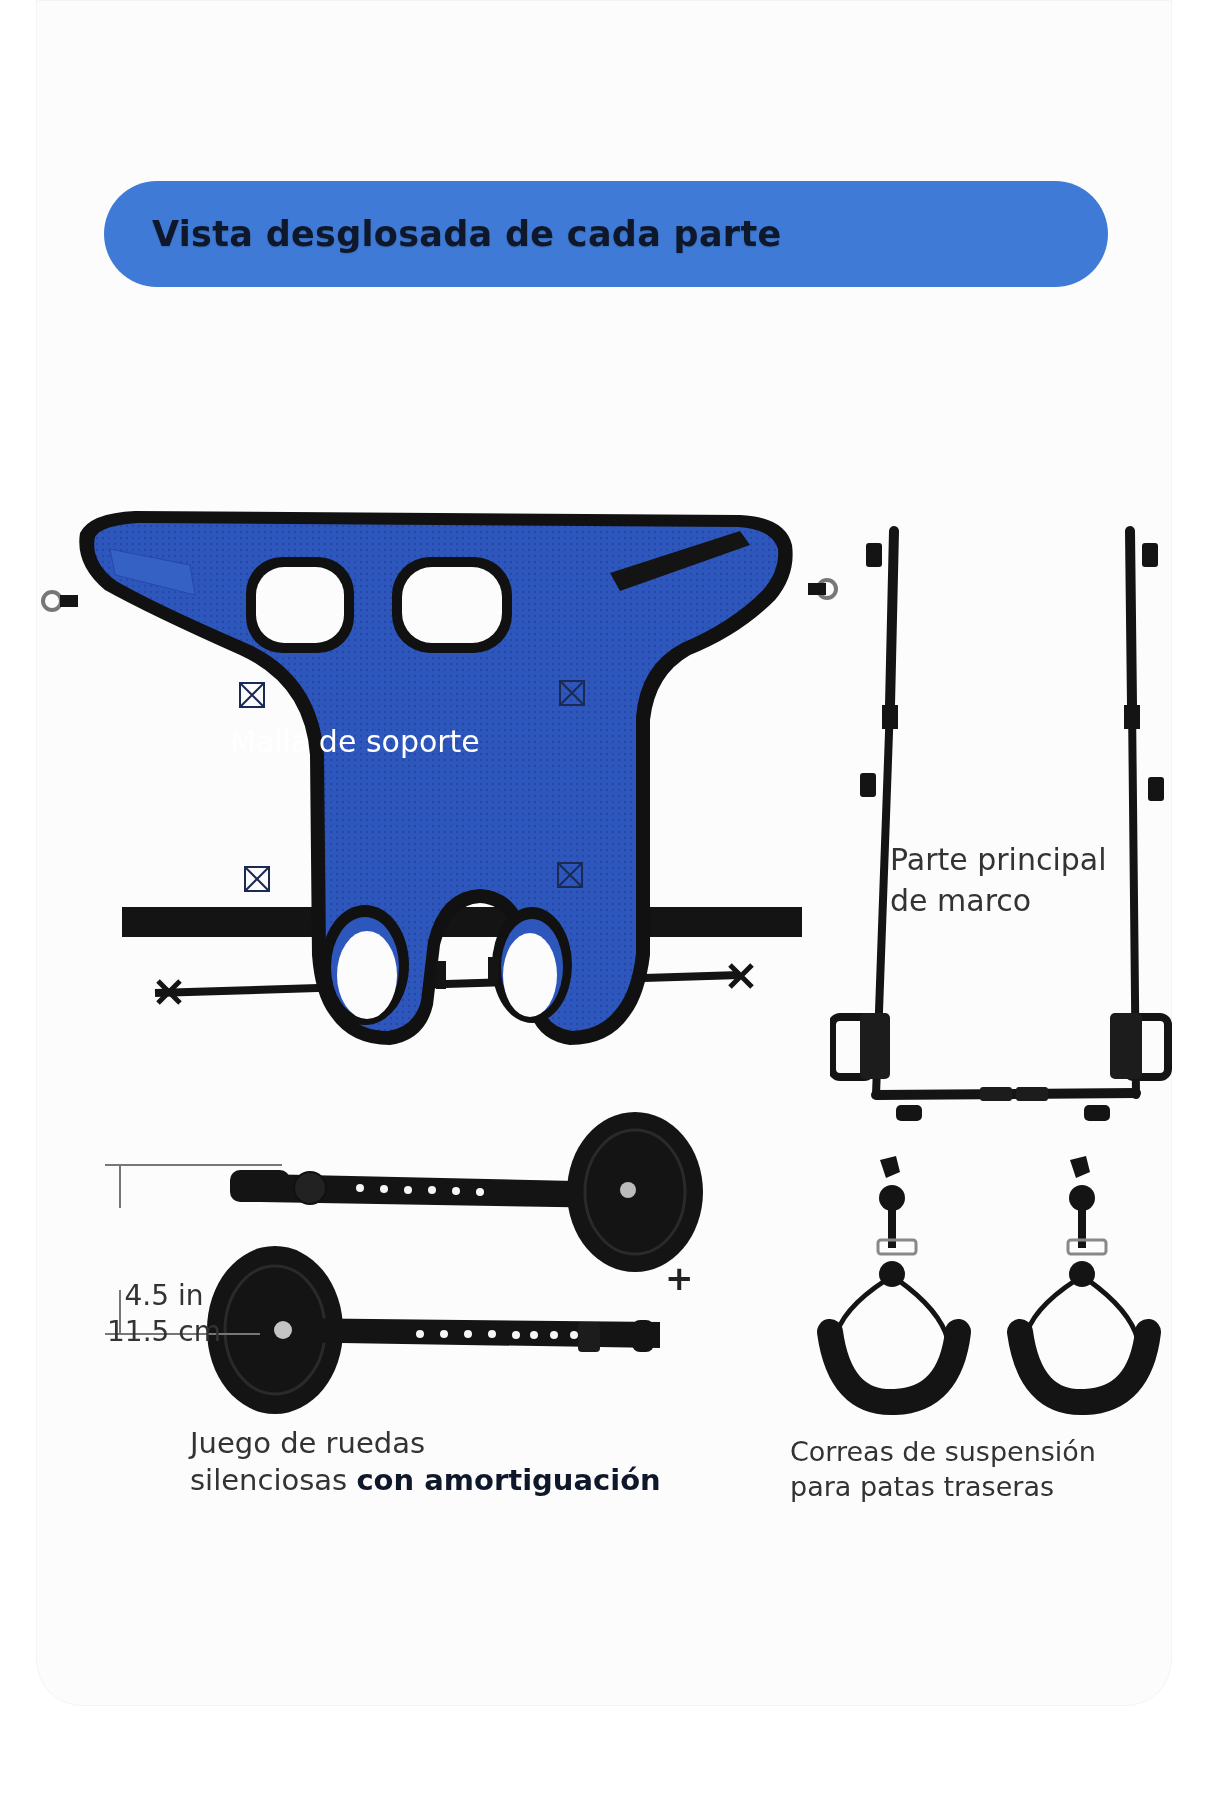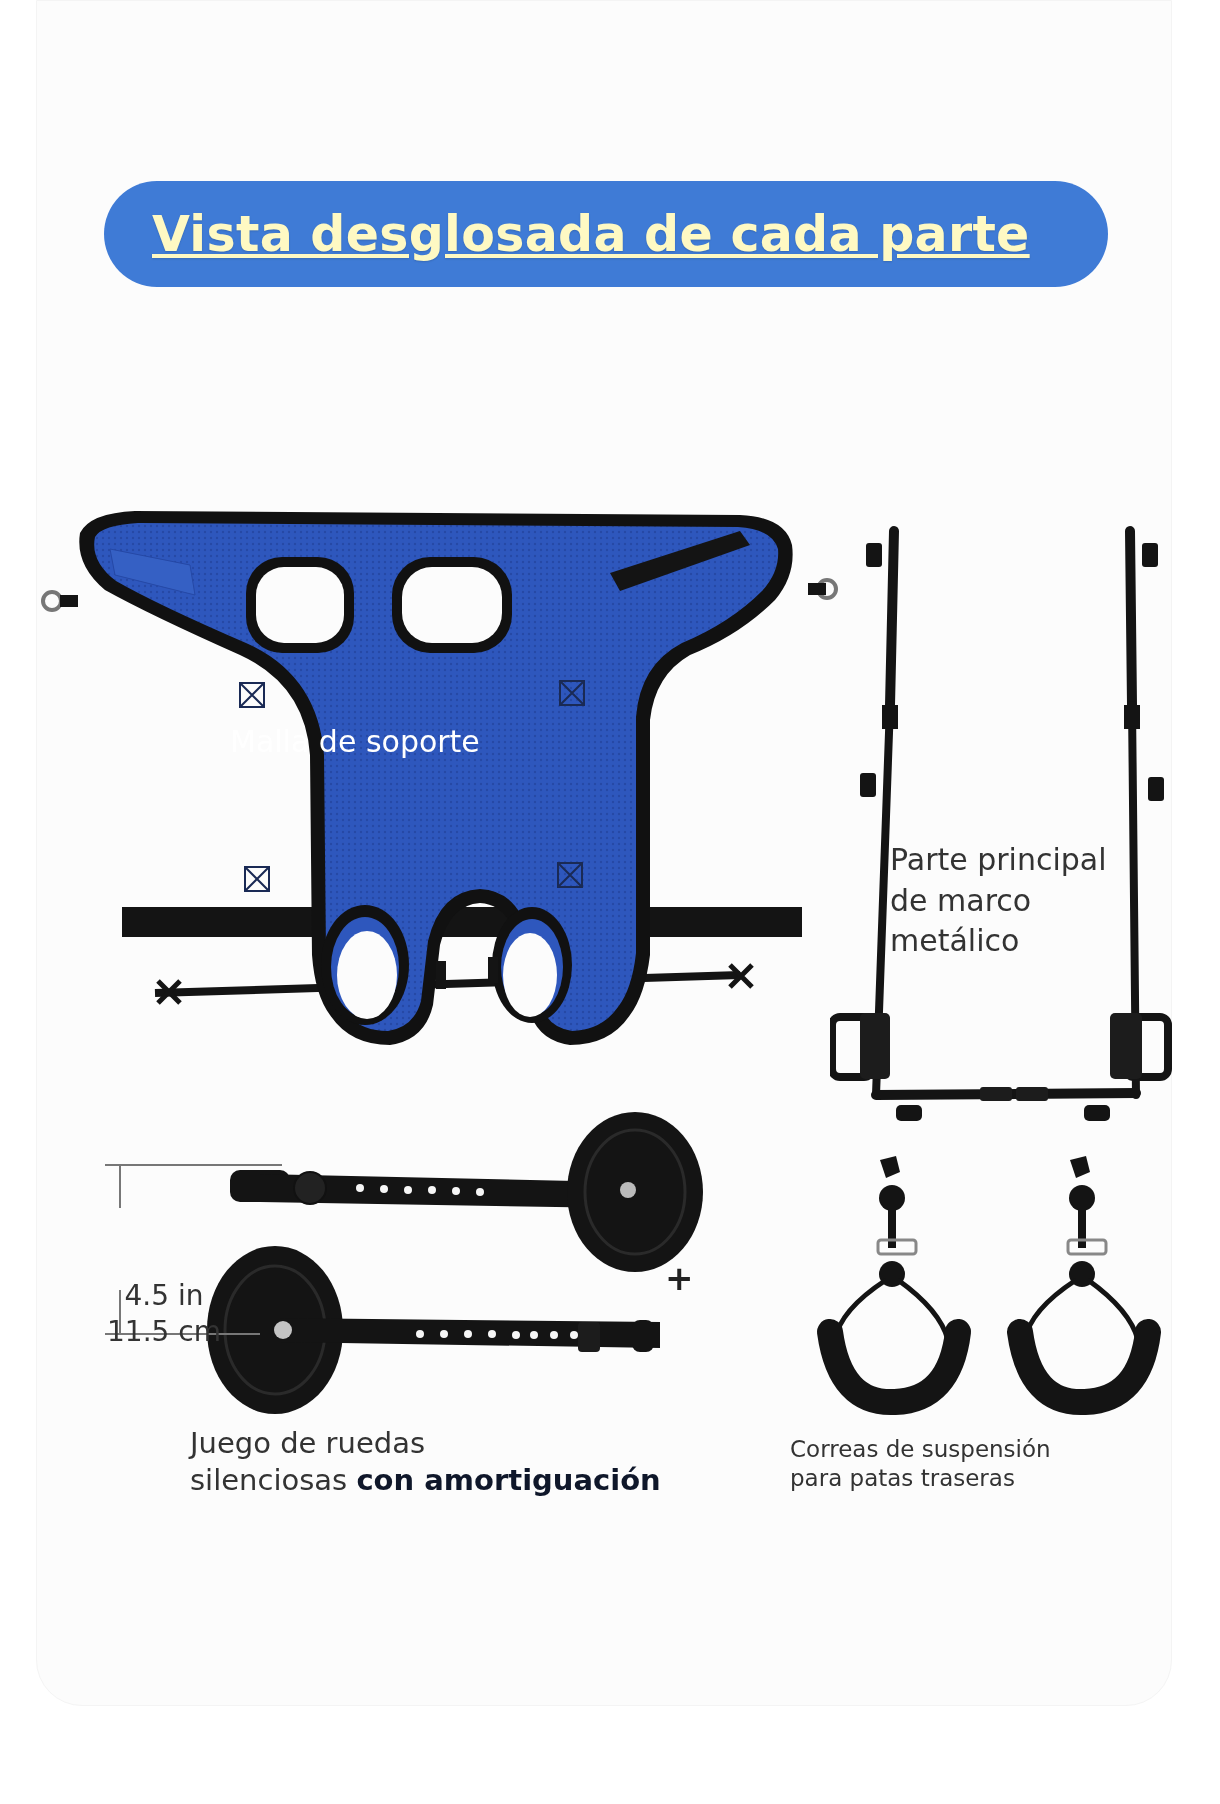--- a/index.html
+++ b/index.html
@@ -29,27 +29,26 @@
     position: absolute;
     left: 104px; top: 181px;
     width: 1004px; height: 106px;
     background: #3f7bd6;
     border-radius: 53px;
     display: flex; align-items: center;
     box-sizing: border-box;
     padding-left: 48px;
   }
   .title-text {
-    color: #fef9c3;
+    color: #0f172a;
     font-family: "DejaVu Sans", sans-serif;
     font-weight: bold;
-    font-size: 49px;
+    font-size: 35px;
     letter-spacing: 0.3px;
     text-shadow: 0 1px 2px rgba(0,0,0,0.15);
-    text-decoration: underline;
   }
   .part { position: absolute; }
   .label {
     position: absolute;
     color: #333333;
     font-family: "DejaVu Sans", sans-serif;
     line-height: 1.28;
   }
   .label b { font-weight: bold; color: #0f172a; }
   .label-white { color: #ffffff; }
@@ -175,21 +174,20 @@
 
     <rect x="150" y="562" width="32" height="14" rx="3" fill="#1c1c1c"></rect>
     <rect x="186" y="562" width="32" height="14" rx="3" fill="#1c1c1c"></rect>
 
     <rect x="66" y="580" width="26" height="16" rx="5" fill="#141414"></rect>
     <rect x="254" y="580" width="26" height="16" rx="5" fill="#141414"></rect>
   </svg>
   <div class="label" style="left:60px; top:315px; width:240px; font-size:30px; line-height:1.35;">
     <div>Parte principal</div>
     <div>de marco</div>
-    <div>metálico</div>
   </div>
 </div>
 
 <div class="part" style="left:60px; top:1090px; width:700px; height:340px;">
   <svg width="700" height="340" viewBox="0 0 700 340">
 
     <g>
       <rect x="170" y="80" width="60" height="32" rx="10" fill="#141414"></rect>
       <path d="M200 84 L560 92 L560 118 L200 112 Z" fill="#141414"></path>
       <circle cx="250" cy="98" r="16" fill="#222" stroke="#111" stroke-width="2"></circle>
@@ -260,16 +258,16 @@
       <circle cx="92" cy="48" r="13" fill="#141414"></circle>
       <rect x="88" y="58" width="8" height="40" fill="#141414"></rect>
       <rect x="78" y="90" width="38" height="14" rx="3" fill="none" stroke="#888" stroke-width="3"></rect>
       <circle cx="92" cy="124" r="13" fill="#141414"></circle>
       <path d="M86 130 Q40 160 35 190" stroke="#141414" stroke-width="5" fill="none"></path>
       <path d="M98 130 Q140 160 148 190" stroke="#141414" stroke-width="5" fill="none"></path>
       <path d="M30 182 Q40 255 95 252 Q150 250 158 182" stroke="#141414" stroke-width="26" fill="none" stroke-linecap="round"></path>
     </g>
   </svg>
 </div>
-<div class="label" style="left:790px; top:1435px; width:400px; font-size:23px;">
+<div class="label" style="left:790px; top:1435px; width:400px; font-size:27px;">
   <div>Correas de suspensión</div>
   <div>para patas traseras</div>
 </div>
 
 </body></html>

